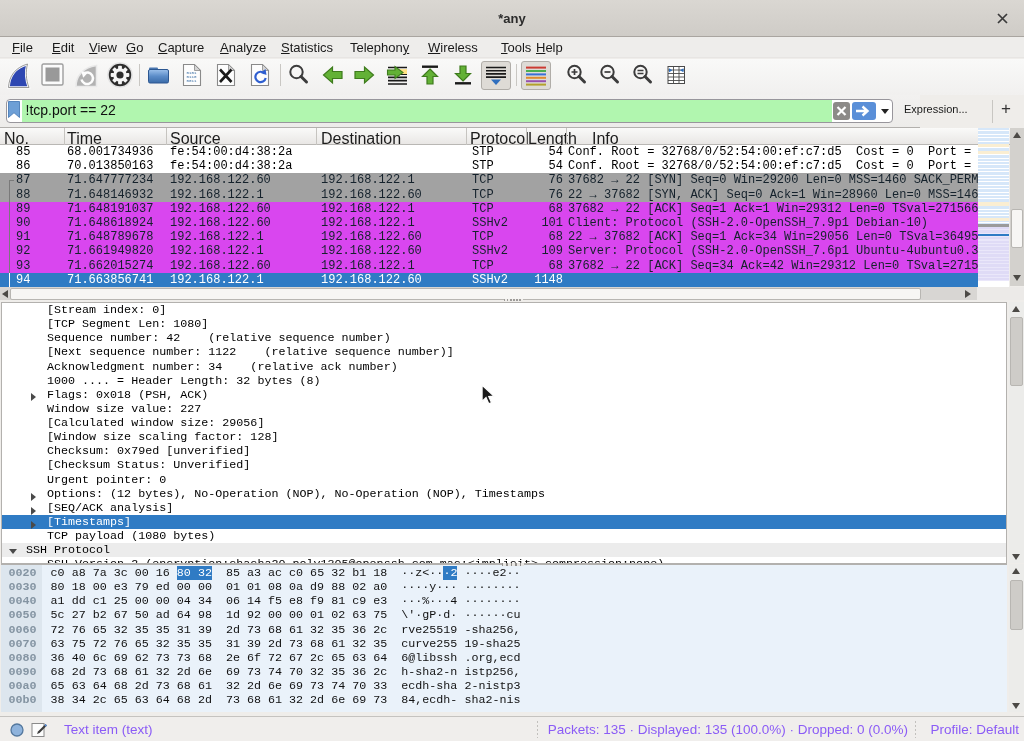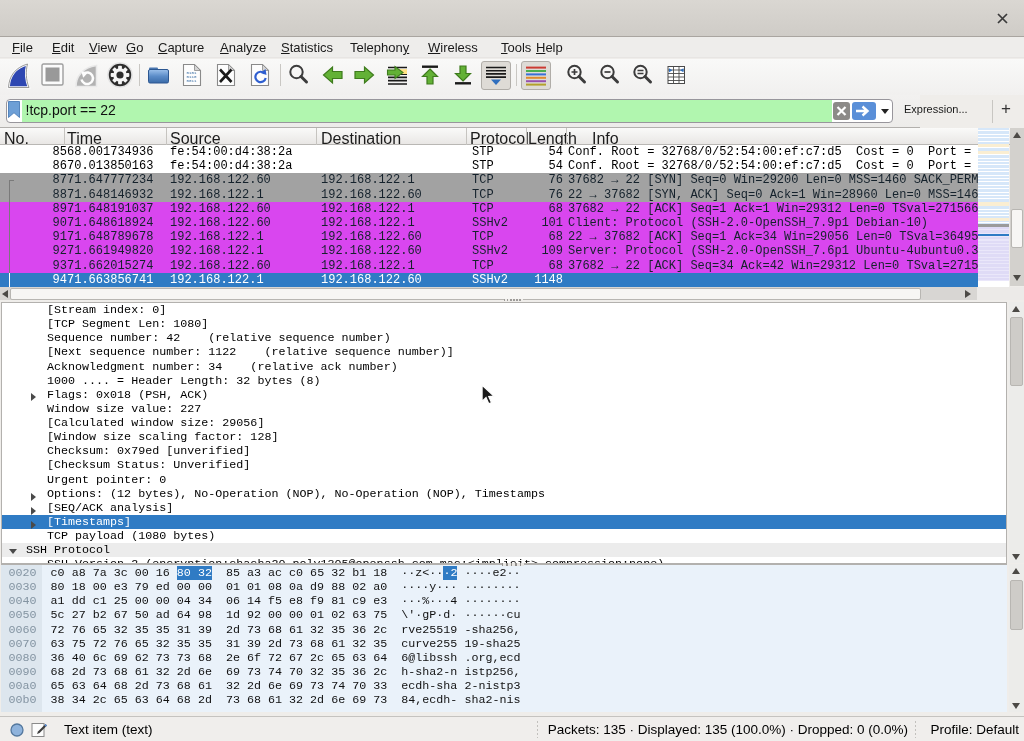--- a/index.html
+++ b/index.html
@@ -27,21 +27,21 @@
 #fexpr{left:904px;top:8px;font-size:11px;color:#1a1a1a}
 #fsep{left:992px;top:5px;width:1px;height:23px;background:#c8c6c2}
 #fplus{left:1001px;top:4px;font-size:17px;color:#333}
 
 #plhead{left:0;top:128px;width:1024px;height:17px;background:linear-gradient(#fafaf9,#e9e7e5);border-bottom:1px solid #b9b7b4}
 #plhead span{position:absolute;top:1.5px;font-size:16px;color:#1c1c1c}
 .hsep{position:absolute;top:0;width:1px;height:17px;background:#c6c4c0}
 #rows{left:0;top:145px;width:978px;height:142px;background:#fff}
 .row{position:absolute;left:0;width:978px;height:14.2px;overflow:hidden;white-space:pre}
 .row span{position:absolute;top:0;font-family:"Liberation Mono",monospace;font-size:12px;line-height:14.2px;color:#000;white-space:pre}
-.c0{left:4px;width:63px;text-align:right}
+.c0{left:16px;width:63px;text-align:left}
 .c1{left:67px}.c2{left:170px}.c3{left:321px}.c4{left:472px}
 .c5{left:500px;width:63px;text-align:right}
 .c6{left:568px;width:410px;overflow:hidden}
 .rg{background:#a2a2a2}.rl{background:#d946ef}
 .rg span,.rl span{color:#15222c}
 .rsel{background:#2f7bc4}.rsel span{color:#fff}
 
 #mmap{left:978px;top:128px;width:31px;height:154px;background:repeating-linear-gradient(180deg,#d6e7f9 0px,#d6e7f9 2.3px,#ffffff 2.3px,#ffffff 3.4px);border-bottom:1px solid #9a9894}
 .cream{position:absolute;left:0;width:31px;background:#faeed2}
 #mmgrey{position:absolute;left:0;top:95.5px;width:31px;height:3.5px;background:#9b9b9b}
@@ -60,28 +60,29 @@
 #det{left:1px;top:302px;width:1006px;height:262px;background:#fff;border:1px solid #b3b1ae;overflow:hidden}
 #det pre{position:absolute;left:2.9px;top:0px;font-family:"Liberation Mono",monospace;font-size:11.7px;line-height:14.12px;color:#000}
 #detsel{position:absolute;left:0;top:211.8px;width:1006px;height:14.2px;background:#2f7bc4}
 #detssh{position:absolute;left:0;top:240px;width:1006px;height:14.2px;background:#ececec}
 .exp{position:absolute;width:0;height:0;border-top:4px solid transparent;border-bottom:4px solid transparent;border-left:5px solid #4a4a4a}
 .expd{position:absolute;width:0;height:0;border-left:4px solid transparent;border-right:4px solid transparent;border-top:5px solid #4a4a4a}
 
 #hex{left:1px;top:564px;width:1006px;height:148px;background:#eaf2fa;border-top:1px solid #b3b1ae;overflow:hidden}
 #hexoff{position:absolute;left:0;top:0;width:41px;height:148px;background:#dde6ee}
 #hex pre{position:absolute;left:7.5px;top:1px;font-family:"Liberation Mono",monospace;font-size:11.7px;line-height:14.15px;color:#111}
-#hex pre b{font-weight:normal;color:#8494a2}
+#hex pre b{font-weight:bold;color:#8494a2}
 #hex pre i{font-style:normal;background:#2f7bc4;color:#fff}
 
 #status{left:0;top:716px;width:1024px;height:25px;background:#f0eeec;border-top:1px solid #c5c3c0}
-#status span{position:absolute;top:5px;font-size:13.5px;color:#000000}
+#status span{position:absolute;top:5px;font-size:13.5px;color:#8b5cf6}
 </style></head>
 <body>
 <div class="abs" id="title">
+    <div class="abs t">*any</div>
 <svg class="abs" style="left:997px;top:13px" width="11" height="11">
       <path d="M1,1 L10,10 M10,1 L1,10" stroke="#3a3a3a" stroke-width="1.7"></path>
     </svg>
 </div>
 <div class="abs" id="menu">
 <span style="left:12px"><u>F</u>ile</span>
 <span style="left:52px"><u>E</u>dit</span>
 <span style="left:89px"><u>V</u>iew</span>
 <span style="left:126px"><u>G</u>o</span>
 <span style="left:158px"><u>C</u>apture</span>

